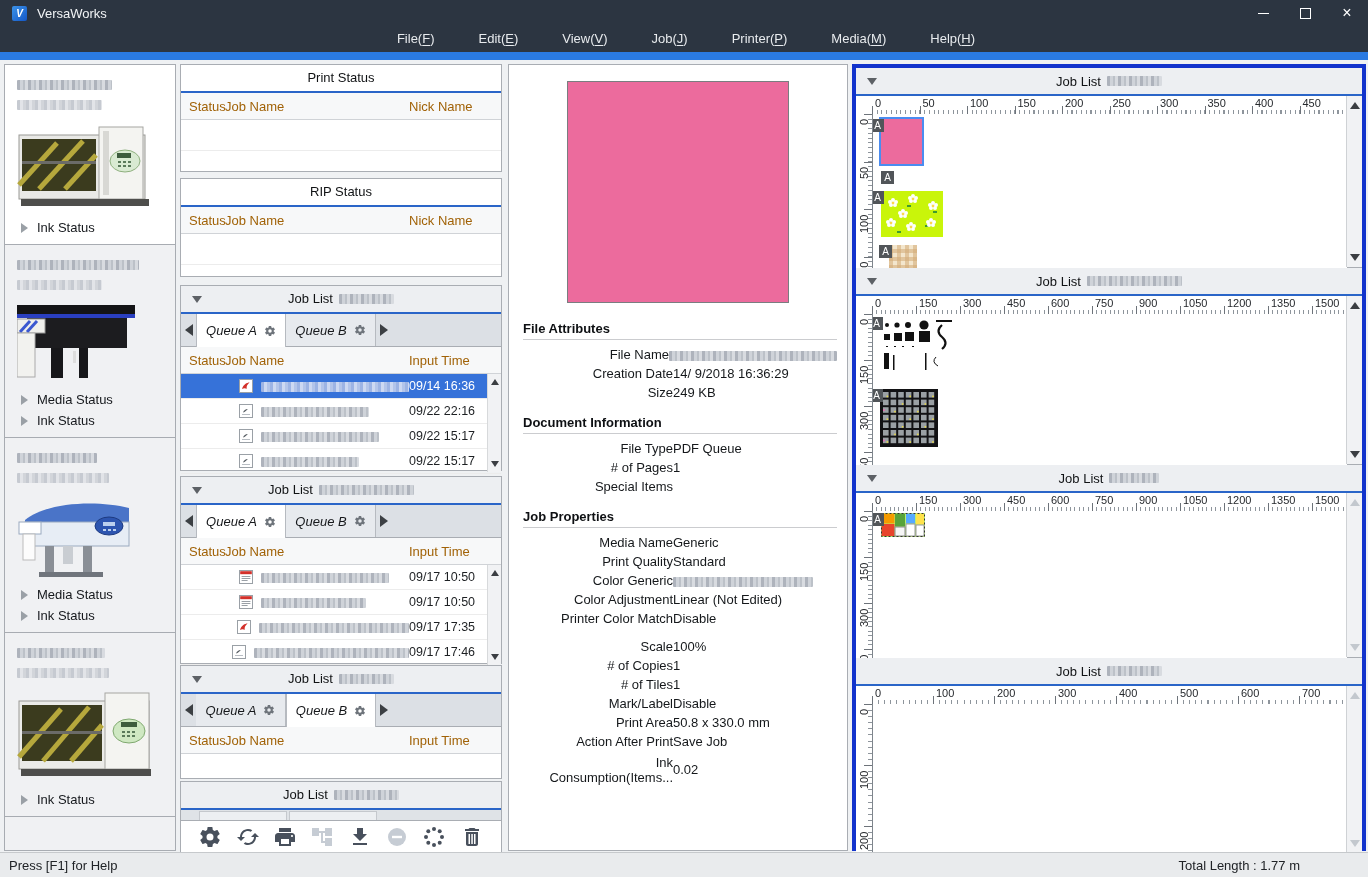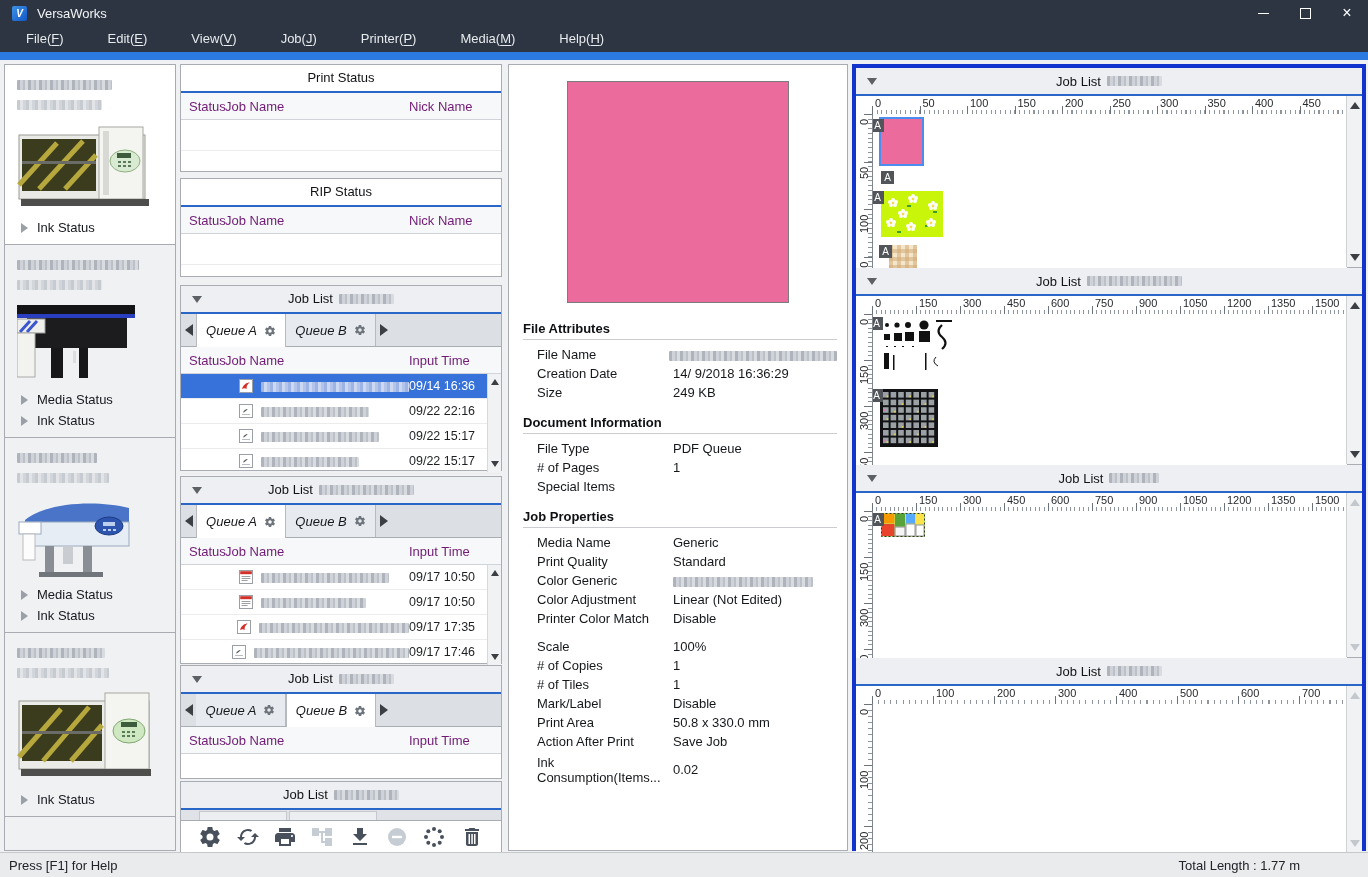--- a/index.html
+++ b/index.html
@@ -8,21 +8,21 @@
   
   .titlebar{position:absolute;left:0;top:0;right:0;height:26px;background:#2c3541;display:flex;align-items:center;}
   .app-icon{width:15px;height:15px;margin-left:12px;border-radius:2px;background:linear-gradient(135deg,#3c93e8,#1356c6);
             color:#fff;font-size:10px;font-weight:bold;font-style:italic;text-align:center;line-height:15px;}
   .app-title{color:#f2f4f6;font-size:13px;margin-left:10px;}
   .win-controls{margin-left:auto;display:flex;height:100%;}
   .win-btn{width:42px;height:100%;display:flex;align-items:center;justify-content:center;color:#fff;}
   .glyph-min{width:11px;height:1px;background:#fff;}
   .glyph-max{width:9px;height:9px;border:1px solid #fff;}
   .glyph-close{font-size:16px;line-height:1;}
-  .menubar{position:absolute;left:0;top:26px;right:0;height:26px;background:#2c3541;display:flex;align-items:center;}
+  .menubar{position:absolute;left:0;top:26px;right:0;height:26px;background:#2c3541;display:flex;align-items:center;justify-content:center;}
   .menu-item{color:#e8ebee;font-size:13px;padding:0 22px;line-height:26px;}
   .menu-item:first-child{margin-left:4px;}
   .menu-item u{text-underline-offset:2px;}
   .accent-strip{position:absolute;left:0;top:52px;right:0;height:8px;background:#2a7ae2;}
   
   .main{position:absolute;left:0;top:60px;right:0;bottom:24px;}
   .redact{display:inline-block;height:10px;border-radius:1px;vertical-align:middle;
           background:repeating-linear-gradient(90deg,#aeb3bc 0 3px,#cfd3d9 3px 6px,#bcc1c8 6px 8px,#d8dbe0 8px 11px);}
   .redact.light{background:repeating-linear-gradient(90deg,#c6cad1 0 3px,#e2e4e8 3px 6px,#d2d5da 6px 9px);}
   .redact.onblue{background:repeating-linear-gradient(90deg,#9db4e4 0 3px,#cdd9f2 3px 6px,#b3c5ea 6px 9px);}
@@ -36,21 +36,21 @@
   .printer-img{margin:4px 0 2px 0;}
   .plink{display:flex;align-items:center;gap:9px;font-size:13px;color:#15181c;padding:3px 0 3px 4px;}
   .tri-r{width:0;height:0;border-left:7px solid #9aa0a6;border-top:5px solid transparent;border-bottom:5px solid transparent;}
   
   .panel{background:#fff;border:1px solid #a9adb3;box-sizing:border-box;position:relative;}
   .p-title{height:26px;line-height:26px;text-align:center;font-size:13px;color:#101214;position:relative;
            border-bottom:2px solid #2a65c8;background:#fff;display:flex;align-items:center;justify-content:center;gap:6px;}
   .p-title.gray{background:#edeff2;}
   .tri-down{position:absolute;left:11px;top:10px;width:0;height:0;border-top:7px solid #5d6166;
             border-left:5px solid transparent;border-right:5px solid transparent;}
-  .cols{display:flex;height:26px;align-items:center;background:#f7f8f9;border-bottom:1px solid #d0d3d7;font-size:13px;color:#701a75;}
+  .cols{display:flex;height:26px;align-items:center;background:#f7f8f9;border-bottom:1px solid #d0d3d7;font-size:13px;color:#a16207;}
   .col-status{width:44px;padding-left:8px;box-sizing:border-box;}
   .col-name{flex:1;}
   .col-nick{width:92px;}
   .col-time{width:92px;}
   
   .col2{position:absolute;left:180px;top:4px;width:322px;bottom:2px;}
   .rowsep{border-bottom:1px solid #ececec;}
   .tabbar{height:32px;background:#dce0e5;border-bottom:1px solid #a9adb3;display:flex;align-items:stretch;position:relative;font-style:italic;}
   .qarrow{width:15px;display:flex;align-items:center;justify-content:center;}
   .tri-l-sm{width:0;height:0;border-right:8px solid #3c4044;border-top:6px solid transparent;border-bottom:6px solid transparent;}
@@ -77,21 +77,21 @@
   .tool-btn{width:28px;height:28px;display:flex;align-items:center;justify-content:center;color:#48505c;}
   .tool-btn.disabled{color:#c6ccd4;}
   .tool-btn svg{width:24px;height:24px;}
   
   .col3{position:absolute;left:508px;top:4px;width:340px;bottom:2px;background:#fff;border:1px solid #a9adb3;box-sizing:border-box;}
   .preview-box{position:absolute;left:58px;top:16px;width:222px;height:222px;border:1px solid #7a7d80;box-sizing:border-box;}
   .details{position:absolute;left:14px;right:10px;top:256px;bottom:4px;overflow:hidden;font-size:13px;}
   .sec-title{font-weight:bold;color:#0e1013;border-bottom:1px solid #cbcccf;padding-bottom:3px;margin:13px 0 5px 0;}
   .sec-title:first-child{margin-top:0;}
   .drow{display:flex;height:19px;align-items:center;}
-  .drow .dlabel{width:150px;padding-left:14px;box-sizing:border-box;color:#15181b;}
+  .drow .dlabel{width:150px;padding-left:14px;box-sizing:border-box;color:#15181b;text-align:right;}
   .drow .dvalue{flex:1;color:#15181b;}
   .drow.gap{margin-top:9px;}
   
   .right-group{position:absolute;left:852px;right:2px;top:4px;bottom:2px;border:4px solid #1233cc;background:#fff;box-sizing:border-box;}
   .rp{position:relative;border-bottom:1px solid #a9adb3;box-sizing:border-box;background:#fff;}
   .rp:last-child{border-bottom:none;}
   .rp-head{height:26px;background:#edeff2;border-bottom:2px solid #2a65c8;display:flex;align-items:center;justify-content:center;gap:6px;font-size:13px;color:#101214;position:relative;}
   .hruler{position:absolute;left:16px;top:28px;right:15px;height:18px;background:#fff;border-bottom:1px solid #7e858c;overflow:hidden;}
   .hlabel{position:absolute;top:1px;font-size:11px;color:#26292d;}
   .hmaj{position:absolute;bottom:0;width:1px;height:8px;background:#6d737a;}

